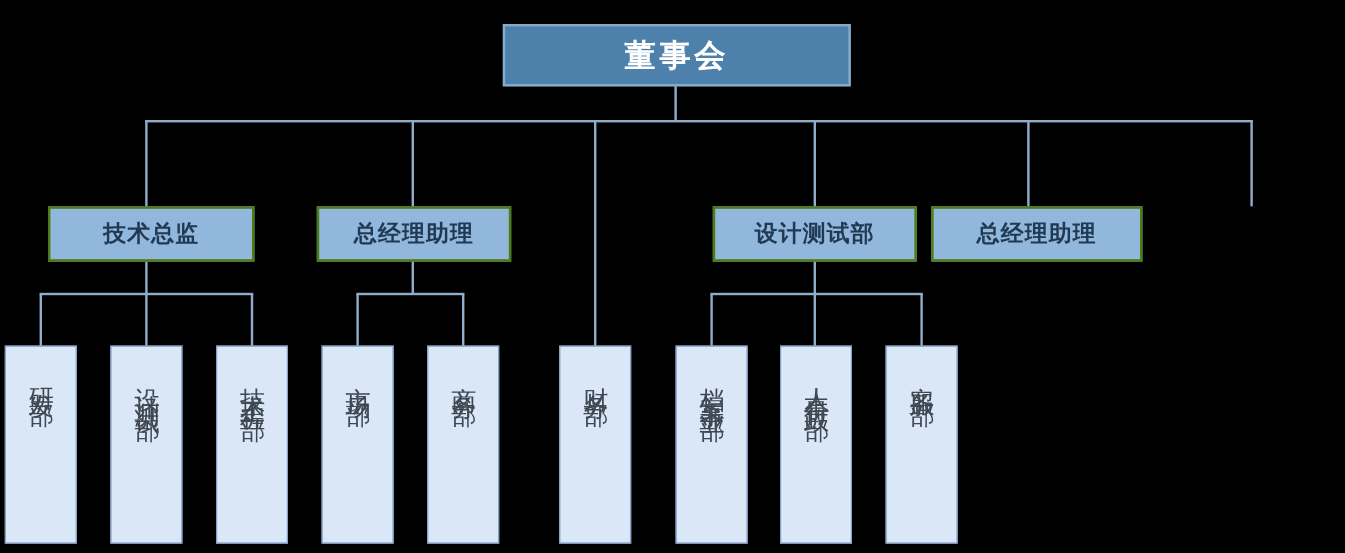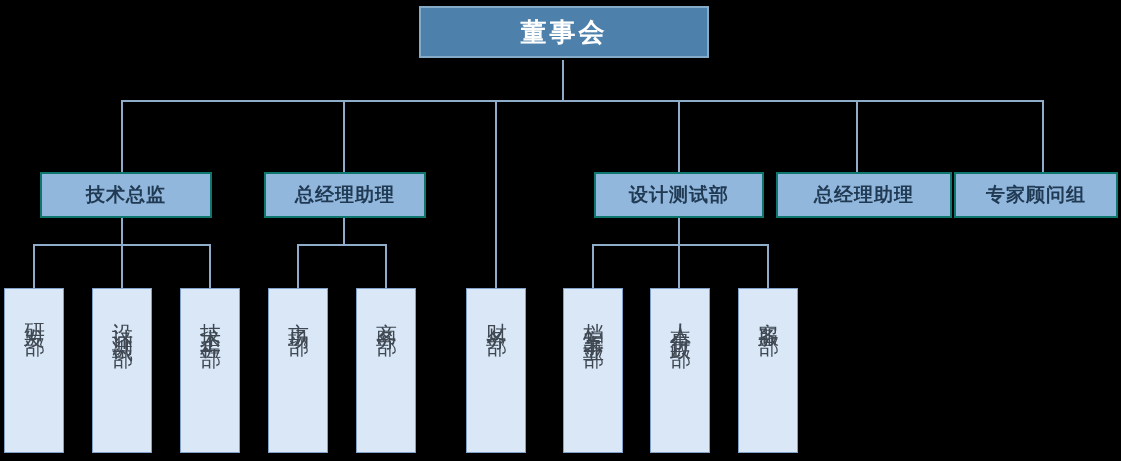--- a/index.html
+++ b/index.html
@@ -9,25 +9,25 @@
   }
   .line{position:absolute;background:#8fadca;}
   .line.v{width:2px;}
   .line.h{height:2px;}
   .box{
     position:absolute;box-sizing:border-box;
     display:flex;align-items:center;justify-content:center;
     text-align:center;cursor:default;
   }
   .l1{
-    top:6px;height:52px;background:#4e80ac;border:2px solid #85abc9;
+    top:20px;height:52px;background:#4e80ac;border:2px solid #85abc9;
     color:#ffffff;font-weight:bold;font-size:26px;letter-spacing:3px;
   }
   .l2{
-    top:172px;height:46px;background:#92b7dc;border:2px solid #0f766e;
+    top:172px;height:46px;background:#92b7dc;border:2px solid #4d7c0f;
     color:#203a54;font-weight:bold;font-size:19px;letter-spacing:1px;
   }
   .l3{
     top:288px;height:165px;width:60px;background:#d9e7f6;border:1.5px solid #7fa1ca;
     color:#3f4852;align-items:flex-start;justify-content:center;padding-top:17px;
   }
   .l3 .lbl{
     writing-mode:vertical-rl;text-orientation:upright;
     font-size:21px;letter-spacing:6px;line-height:1;
   }
@@ -70,23 +70,20 @@
   </div>
   <div class="box l2" style="left:264px;width:162px">
     <span class="lbl">总经理助理</span>
   </div>
   <div class="box l2" style="left:594px;width:170px">
     <span class="lbl">设计测试部</span>
   </div>
   <div class="box l2" style="left:776px;width:176px">
     <span class="lbl">总经理助理</span>
   </div>
-  <div class="box l2" style="left:954px;width:164px">
-    <span class="lbl">专家顾问组</span>
-  </div>
 
   <div class="box l3" style="left:4px">
     <span class="lbl">研发部</span>
   </div>
   <div class="box l3" style="left:92px">
     <span class="lbl">设计测试部</span>
   </div>
   <div class="box l3" style="left:180px">
     <span class="lbl">技术工程部</span>
   </div>

